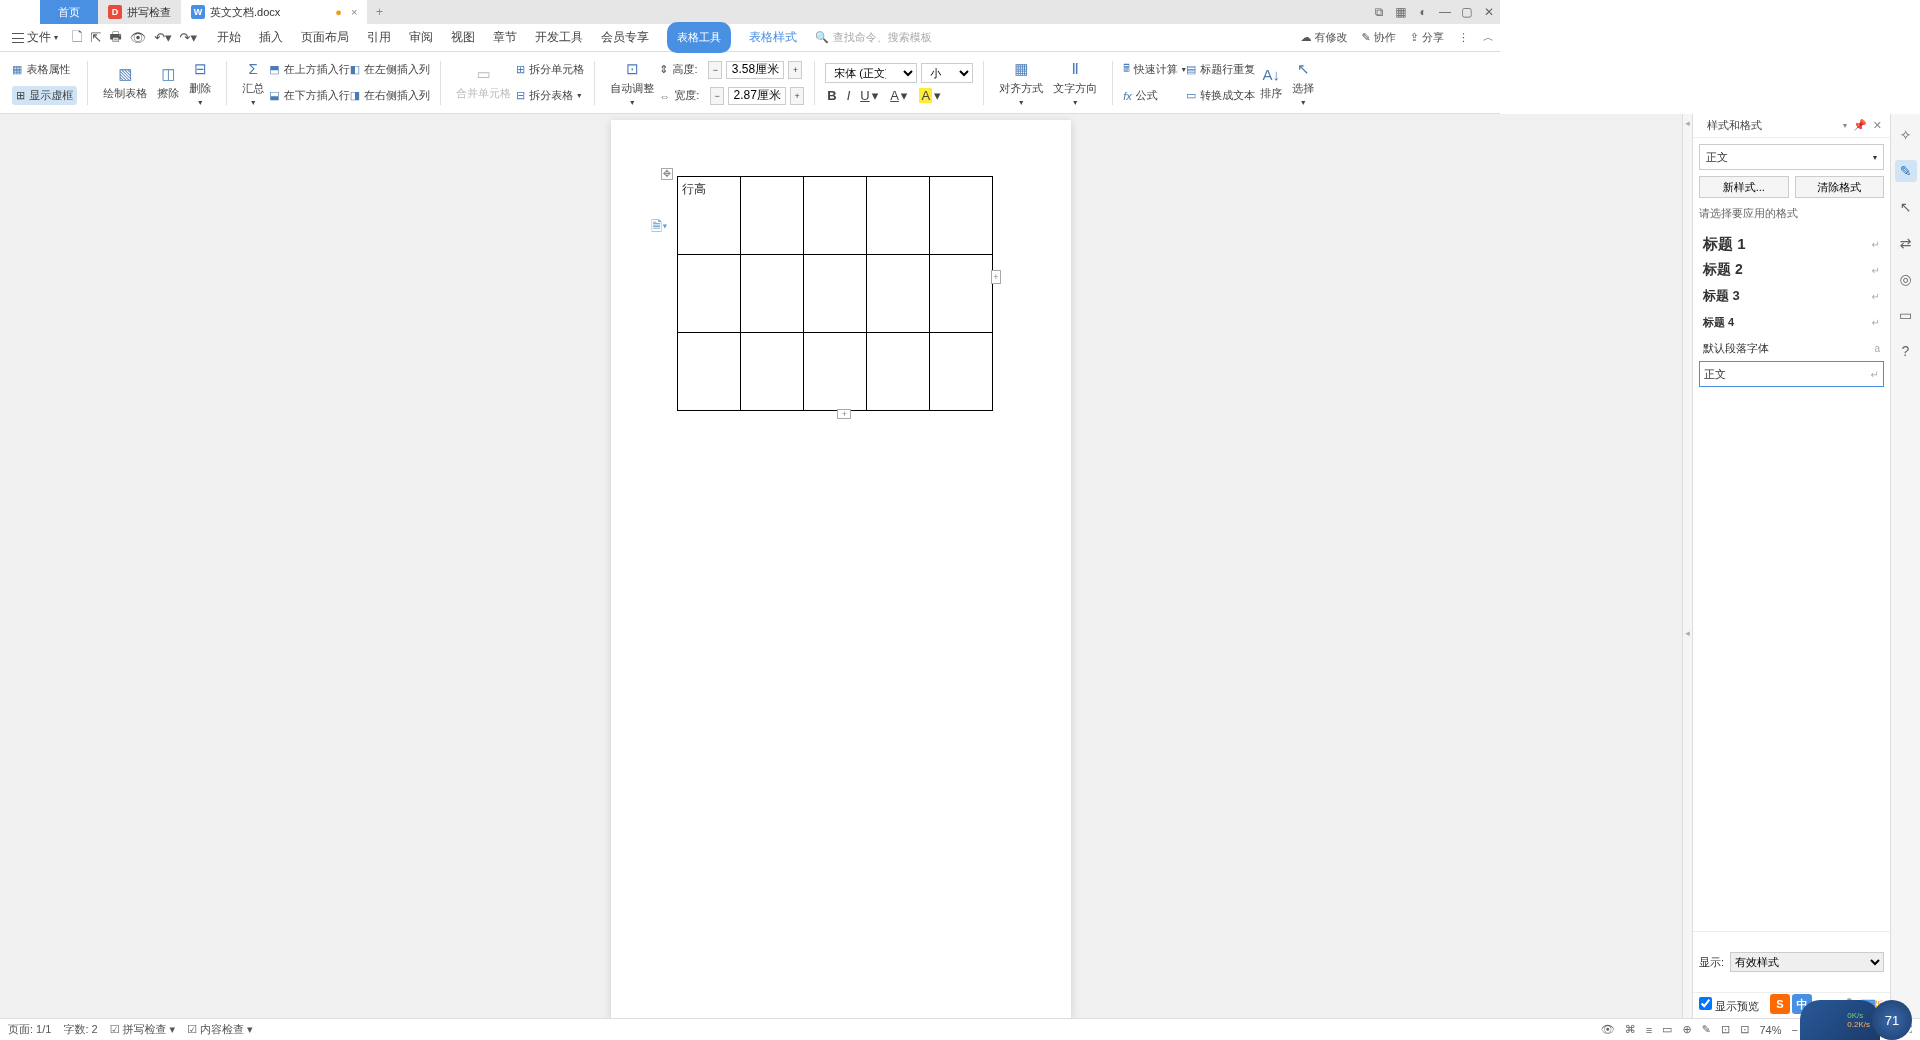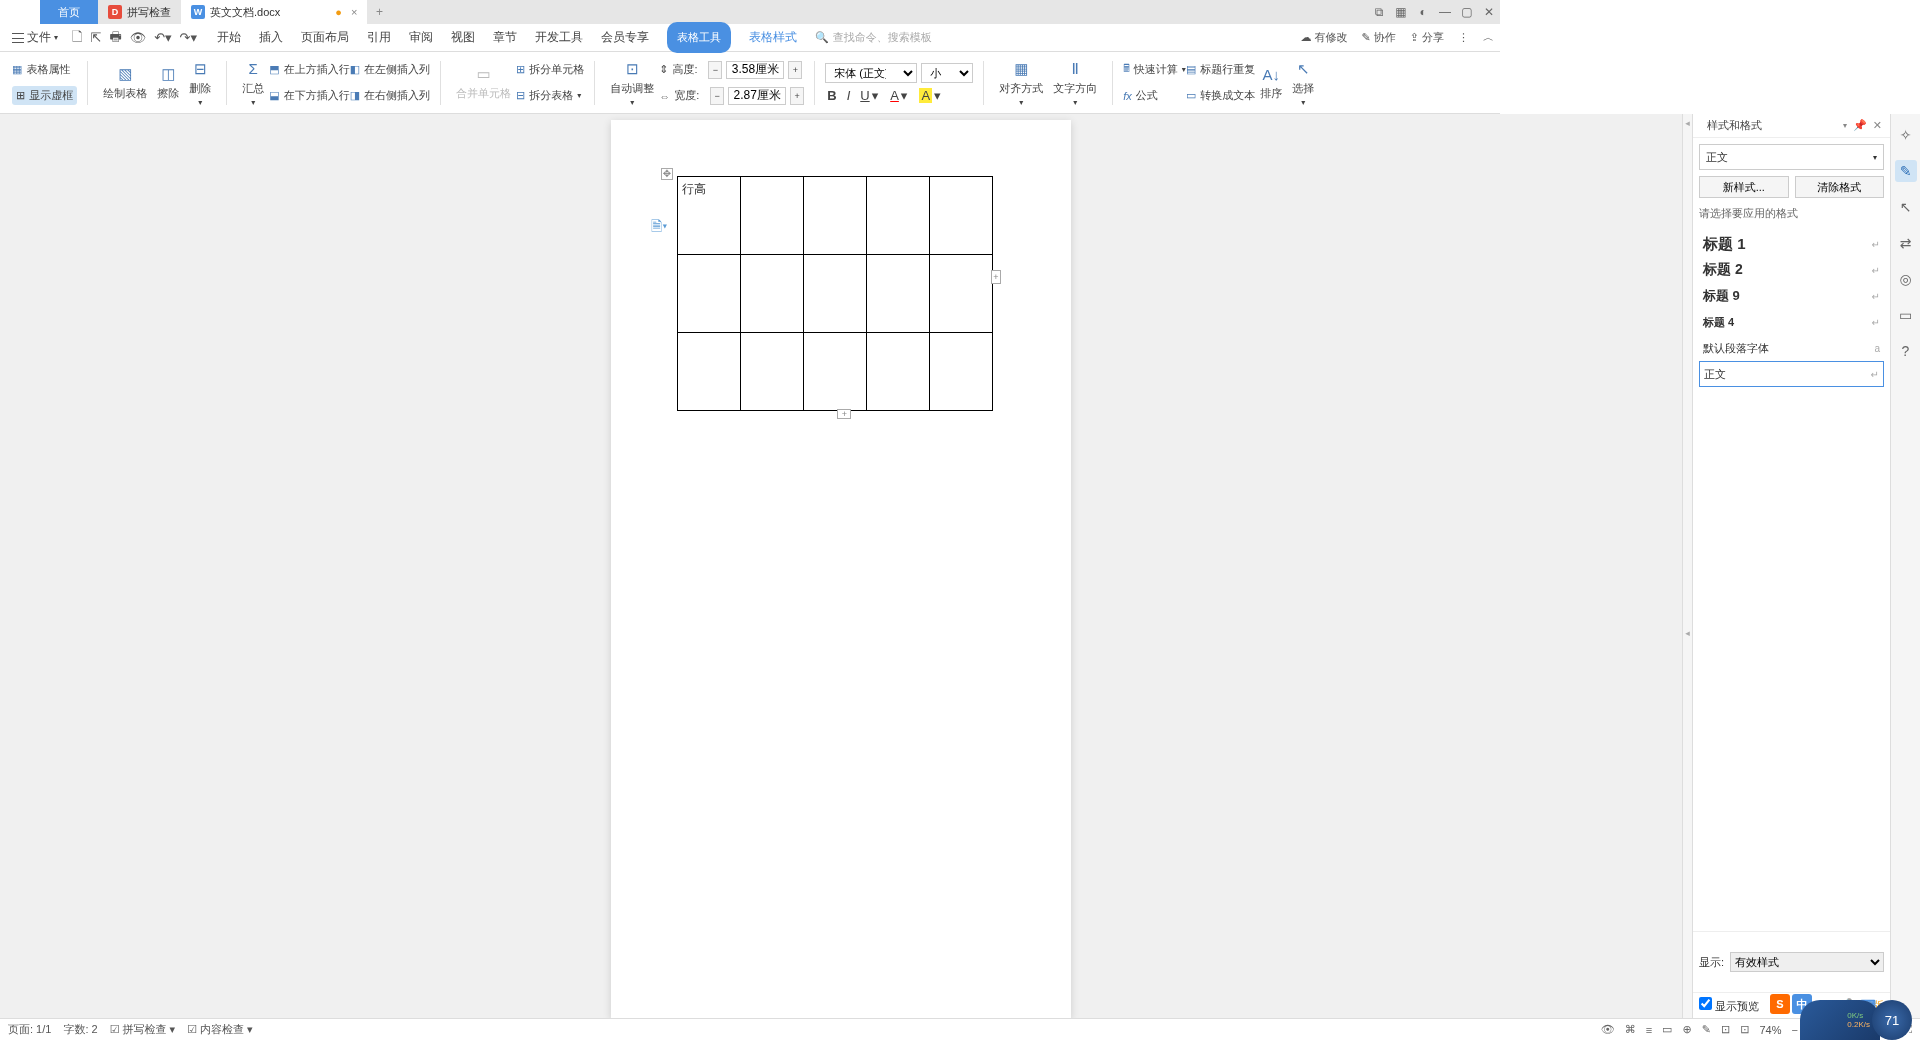--- a/index.html
+++ b/index.html
@@ -395,21 +395,21 @@
       <div class="plabel">请选择要应用的格式</div>
       <div class="style-item h1">
           <span class="nm">标题 1</span>
           <span class="mk">↵</span>
         </div>
       <div class="style-item h2">
           <span class="nm">标题 2</span>
           <span class="mk">↵</span>
         </div>
       <div class="style-item h3">
-          <span class="nm">标题 9</span>
+          <span class="nm">标题 3</span>
           <span class="mk">↵</span>
         </div>
       <div class="style-item">
           <span class="nm">标题 4</span>
           <span class="mk">↵</span>
         </div>
       <div class="style-item">
           <span>默认段落字体</span>
           <span class="mk">a</span>
         </div>

